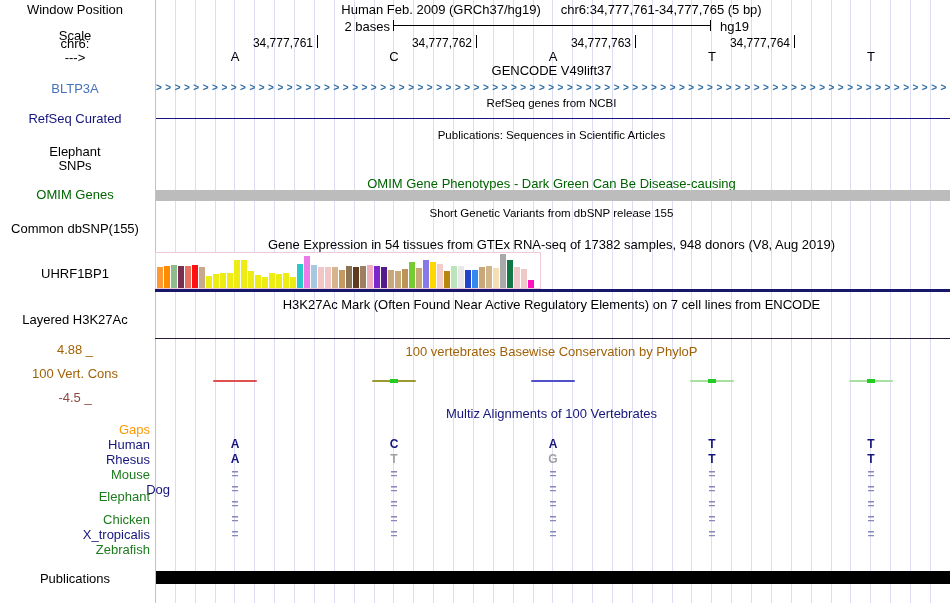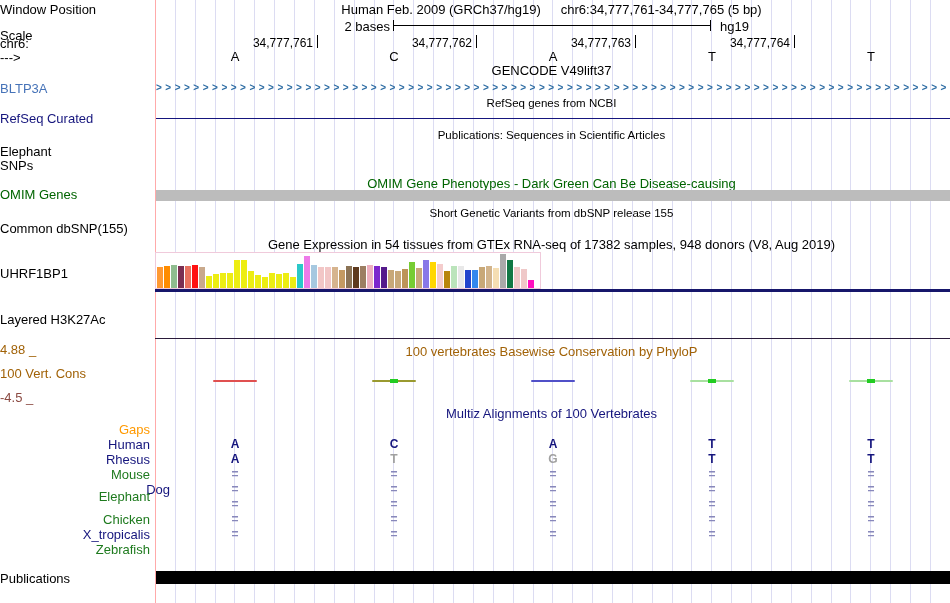--- a/index.html
+++ b/index.html
@@ -6,21 +6,21 @@
   #canvas{
     position:relative;width:950px;height:603px;overflow:hidden;background:#fff;
     font-family:"Liberation Sans","DejaVu Sans",sans-serif;font-size:13px;color:#000;
   }
   
   #grid{
     position:absolute;left:156px;top:0;width:794px;height:603px;
     background:repeating-linear-gradient(to right,transparent 0 18.87px,#dcdcf2 18.87px 19.87px);
   }
   #left-edge{position:absolute;left:155px;top:0;width:1px;height:603px;background:#ffaaaa;}
-  .lbl{position:absolute;left:0;width:150px;text-align:left;white-space:nowrap;font-size:13px;}
+  .lbl{position:absolute;left:0;width:150px;text-align:center;white-space:nowrap;font-size:13px;}
   .ctitle{position:absolute;left:155px;width:793px;text-align:center;white-space:nowrap;font-size:13px;}
   .small{font-size:11.5px;}
   .navy{color:#15157d;}
   .blue-gene{color:#4673b8;}
   .omim-green{color:#006400;}
   .cons-blue{color:#a16207;}
   .cons-red{color:#8b4a42;}
   .postext{position:absolute;top:36px;width:110px;text-align:right;font-size:12px;white-space:nowrap;}
   .postick{position:absolute;top:35px;width:1px;height:13px;background:#000;}
   .base{position:absolute;top:49px;width:20px;text-align:center;font-size:13px;}
@@ -160,20 +160,21 @@
       <div class="gbar" style="height: 22px; background: rgb(210, 180, 140);"></div>
       <div class="gbar" style="height: 20px; background: rgb(245, 222, 179);"></div>
       <div class="gbar" style="height: 34px; background: rgb(169, 169, 169);"></div>
       <div class="gbar" style="height: 28px; background: rgb(17, 119, 68);"></div>
       <div class="gbar" style="height: 21px; background: rgb(239, 200, 200);"></div>
       <div class="gbar" style="height: 19px; background: rgb(239, 200, 200);"></div>
       <div class="gbar" style="height: 8px; background: rgb(255, 16, 192);"></div>
     </div>
   <div id="gtex-baseline"></div>
 
+  <div class="ctitle" style="top:297px">H3K27Ac Mark (Often Found Near Active Regulatory Elements) on 7 cell lines from ENCODE</div>
   <div class="lbl" style="top:312px">Layered H3K27Ac</div>
   <div id="h3k-line"></div>
 
   <div class="lbl cons-blue" style="top:342px">4.88 _</div>
   <div class="ctitle cons-blue" style="top:344px">100 vertebrates Basewise Conservation by PhyloP</div>
   <div class="lbl cons-blue" style="top:366px">100 Vert. Cons</div>
   <div class="lbl cons-red" style="top:390px">-4.5 _</div>
   <div id="cons-marks">
       <div class="cmark" style="left: 213px;">
         <div class="cline" style="background: rgb(224, 80, 80);"></div>

